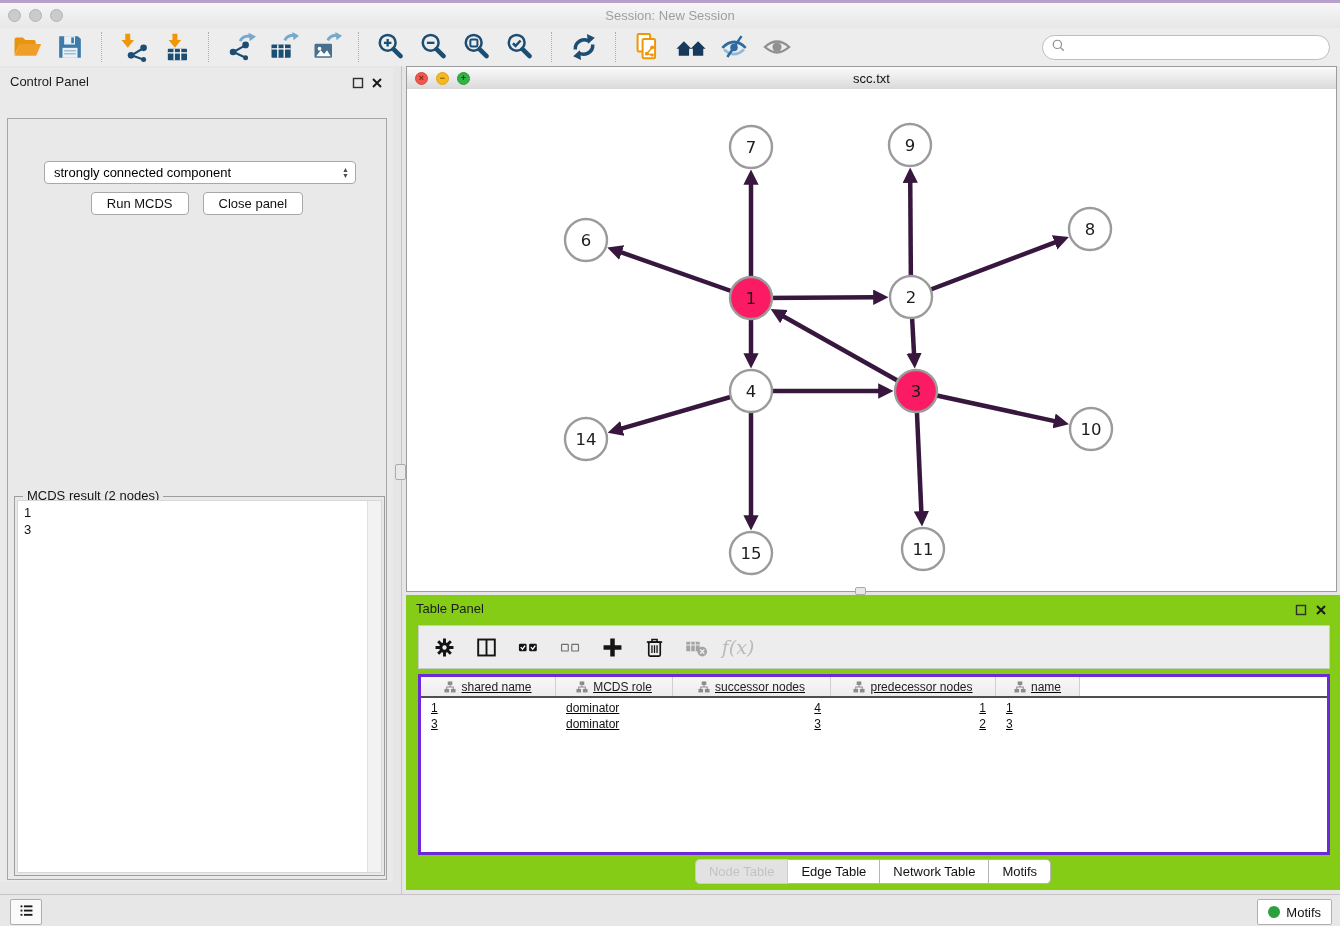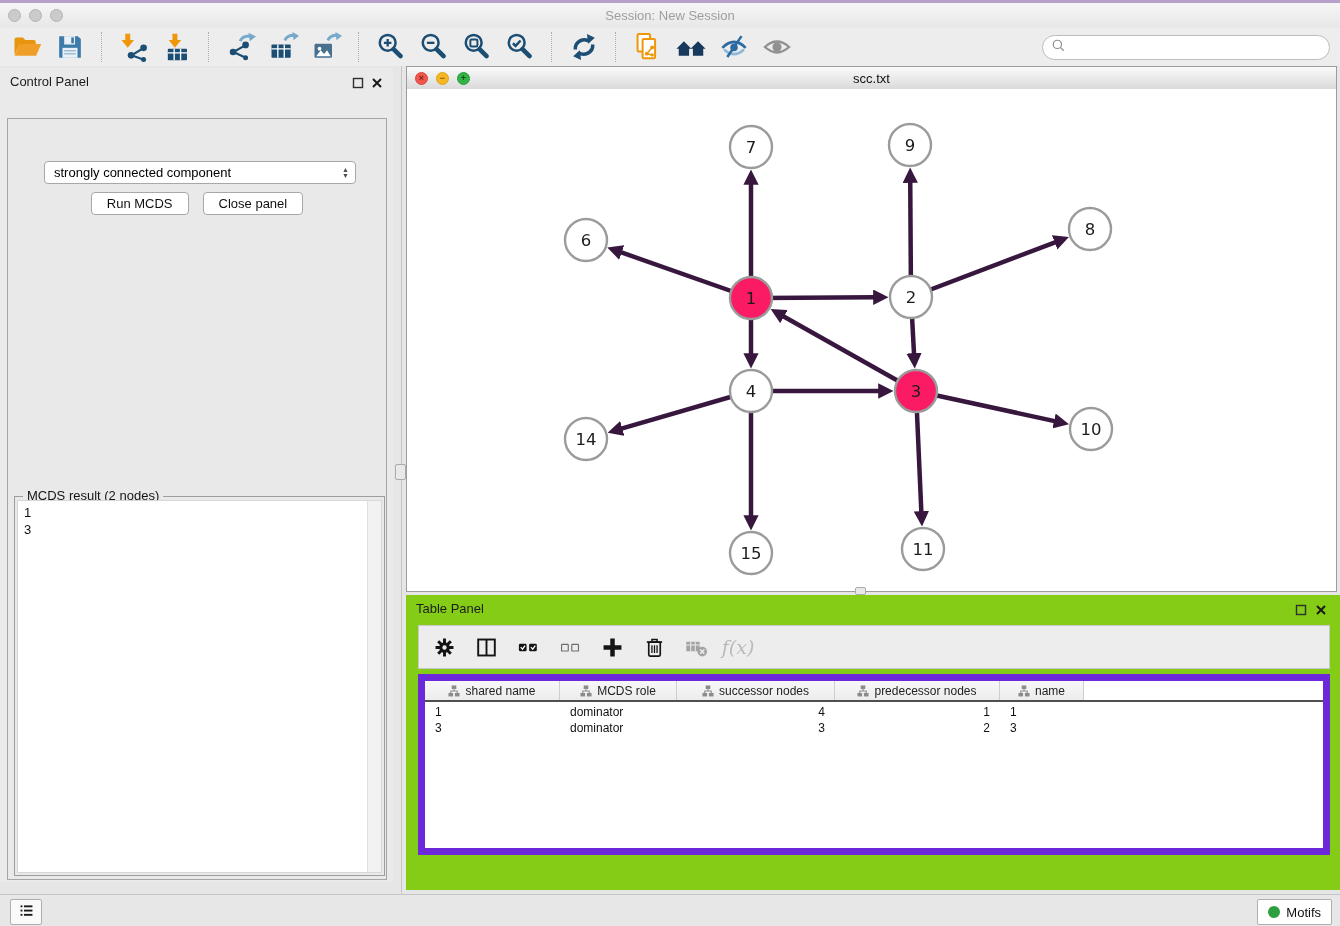--- a/index.html
+++ b/index.html
@@ -58,21 +58,21 @@
   #net-canvas{position:absolute;left:0;top:22px;right:0;bottom:0;background:#fff;}
   #graph-svg{position:absolute;inset:0;}
   
   #table-panel{left:406px;top:595px;width:934px;height:295px;background:#84cc16;}
   #tp-toolbar{position:absolute;left:12px;top:30px;width:912px;height:44px;background:#ededed;border:1px solid #c9c9c9;
     box-sizing:border-box;display:flex;align-items:center;padding-left:12px;gap:16px;}
   .t2btn{width:26px;height:26px;display:flex;align-items:center;justify-content:center;cursor:pointer;}
   .t2btn svg{width:23px;height:23px;display:block;}
   .t2btn.disabled{cursor:default;}
   .fx{font-family:"DejaVu Serif","Liberation Serif",serif;font-style:italic;font-size:19px;color:#b9b9b9;}
-  #tp-table{position:absolute;left:12px;top:79px;width:912px;height:181px;background:#fff;border:7px solid #6d28d9;box-sizing:border-box;}
+  #tp-table{position:absolute;left:12px;top:79px;width:912px;height:181px;background:#fff;border:3px solid #6d28d9;box-sizing:border-box;text-decoration:underline;}
   #table-head{display:flex;height:19px;border-bottom:2px solid #4f4f4f;background:linear-gradient(#f8f8f8,#ececec);}
   .th{display:flex;align-items:center;justify-content:center;gap:5px;font-size:12px;color:#222;
     border-right:1px solid #cfcfcf;box-sizing:border-box;cursor:pointer;}
   .th svg{width:12px;height:12px;}
   .th-fill{flex:1;background:#fff;}
   .tr{display:flex;height:16px;align-items:center;}
   .tr:first-child{margin-top:2px;}
   .td{font-size:12px;color:#111;box-sizing:border-box;padding:0 10px;}
   #table-tabs{position:absolute;left:0;right:0;top:264px;display:flex;justify-content:center;}
   .ttab{background:#fff;border:1px solid #b5b5b5;border-left:none;padding:4px 13px;font-size:13px;color:#111;cursor:pointer;}
@@ -461,20 +461,26 @@
         </div>
         <div class="tr">
           <div class="td" style="width: 135px; text-align: left;">3</div>
           <div class="td" style="width: 117px; text-align: left;">dominator</div>
           <div class="td" style="width: 158px; text-align: right;">3</div>
           <div class="td" style="width: 165px; text-align: right;">2</div>
           <div class="td" style="width: 84px; text-align: left;">3</div>
         </div>
       </div>
   </div>
+  <div id="table-tabs">
+      <div class="ttab ttab-active">Node Table</div>
+      <div class="ttab">Edge Table</div>
+      <div class="ttab">Network Table</div>
+      <div class="ttab">Motifs</div>
+    </div>
 </div>
 
 <div class="abs" id="status-bar">
   <div id="list-btn">
       <span id="list-icon-slot"><svg viewBox="0 0 20 20">
           <g fill="#1a1a1a">
             <rect x="3" y="4" width="2.2" height="2.2"></rect>
             <rect x="3" y="9" width="2.2" height="2.2"></rect>
             <rect x="3" y="14" width="2.2" height="2.2"></rect>
             <rect x="7" y="4" width="10" height="2.2"></rect>

